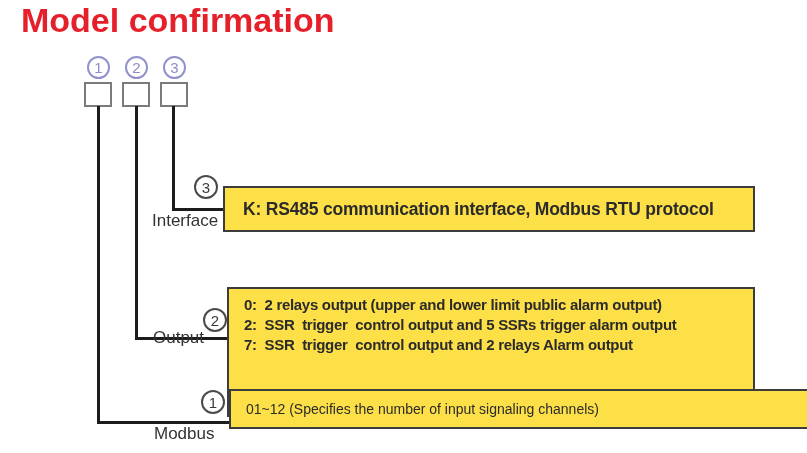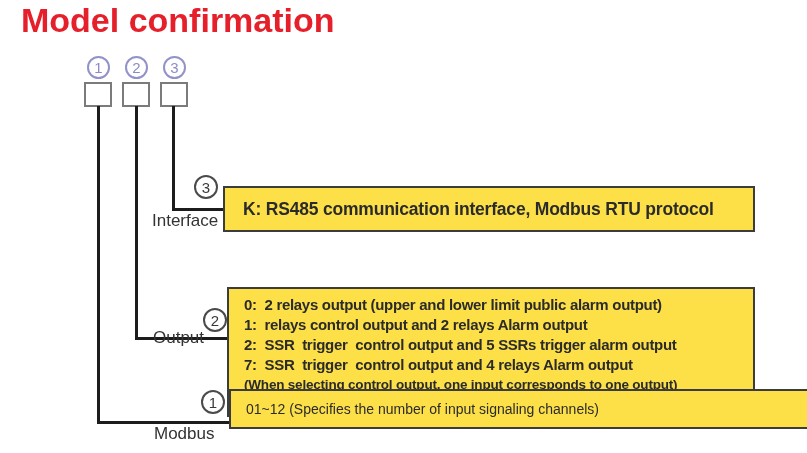--- a/index.html
+++ b/index.html
@@ -147,23 +147,21 @@
   <div class="abs sec-label" style="left:152px; top:211px;">Interface</div>
   <div class="abs sec-label" style="left:153px; top:328px;">Output</div>
   <div class="abs sec-label" style="left:154px; top:424px;">Modbus</div>
 
   <div class="abs desc-box interface-box">
     <span>K: RS485 communication interface, Modbus RTU protocol</span>
   </div>
 
   <div class="abs desc-box output-box">
     <div class="opt">0:  2 relays output (upper and lower limit public alarm output)</div>
-    <div class="opt">1:  relays control output and 2 relays Alarm output</div>
     <div class="opt">2:  SSR  trigger  control output and 5 SSRs trigger alarm output</div>
-    <div class="opt">7:  SSR  trigger  control output and 4 relays Alarm output</div>
-    <div class="note">(When selecting control output, one input corresponds to one output)</div>
+    <div class="opt">7:  SSR  trigger  control output and 2 relays Alarm output</div>
   </div>
 
   <div class="abs desc-box input-box">
     <span>01~12 (Specifies the number of input signaling channels)</span>
   </div>
 
 </div>
 
 </body></html>

